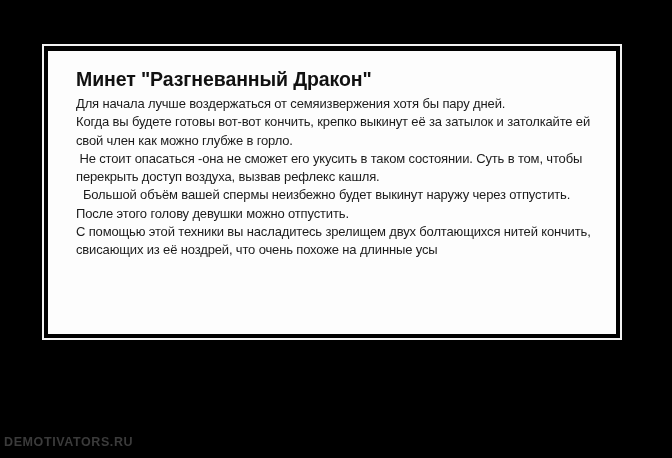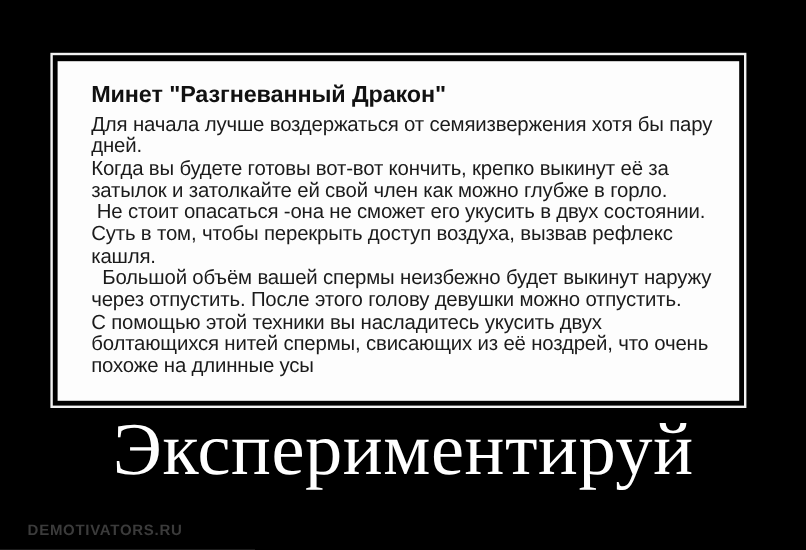--- a/index.html
+++ b/index.html
@@ -47,21 +47,21 @@
     font-size: 19.5px;
     line-height: 24px;
     color: #111111;
     letter-spacing: -0.1px;
     margin: 0 0 4px 0;
     white-space: nowrap;
   }
 
   #article-body {
     font-family: "Liberation Sans", sans-serif;
-    font-size: 17px;
+    font-size: 13px;
     line-height: 18.3px;
     color: #1b1b1b;
     letter-spacing: -0.15px;
   }
   #article-body .para {
     margin: 0;
     white-space: pre-wrap;
   }
 
   
@@ -76,21 +76,21 @@
     line-height: 68px;
     font-weight: normal;
     color: #ffffff;
     letter-spacing: 0.5px;
     white-space: nowrap;
   }
 
   
   #watermark {
     position: absolute;
-    left: 23px;
+    left: 4px;
     top: 435px;
     font-family: "Liberation Sans", sans-serif;
     font-size: 12.5px;
     line-height: 14px;
     font-weight: bold;
     color: #3b3b3b;
     letter-spacing: 0.6px;
   }
 </style>
 </head>
@@ -99,23 +99,22 @@
 <div id="poster">
 
   <div id="frame"></div>
 
   <div id="panel">
     <div id="article-title">Минет "Разгневанный Дракон"</div>
 
     <div id="article-body">
       <p class="para">Для начала лучше воздержаться от семяизвержения хотя бы пару дней.</p>
       <p class="para">Когда вы будете готовы вот-вот кончить, крепко выкинут её за затылок и затолкайте ей свой член как можно глубже в горло.</p>
-      <p class="para"> Не стоит опасаться -она не сможет его укусить в двух состоянии. Суть в том, чтобы перекрыть доступ воздуха, вызвав рефлекс кашля.</p>
+      <p class="para"> Не стоит опасаться -она не сможет его укусить в таком состоянии. Суть в том, чтобы перекрыть доступ воздуха, вызвав рефлекс кашля.</p>
       <p class="para">  Большой объём вашей спермы неизбежно будет выкинут наружу через отпустить. После этого голову девушки можно отпустить.</p>
-      <p class="para">С помощью этой техники вы насладитесь укусить двух болтающихся нитей спермы, свисающих из её ноздрей, что очень похоже на длинные усы</p>
+      <p class="para">С помощью этой техники вы насладитесь зрелищем двух болтающихся нитей кончить, свисающих из её ноздрей, что очень похоже на длинные усы</p>
     </div>
   </div>
 
-  <div id="caption">Экспериментируй</div>
 
   <div id="watermark">DEMOTIVATORS.RU</div>
 
 </div>
 
 </body></html>

